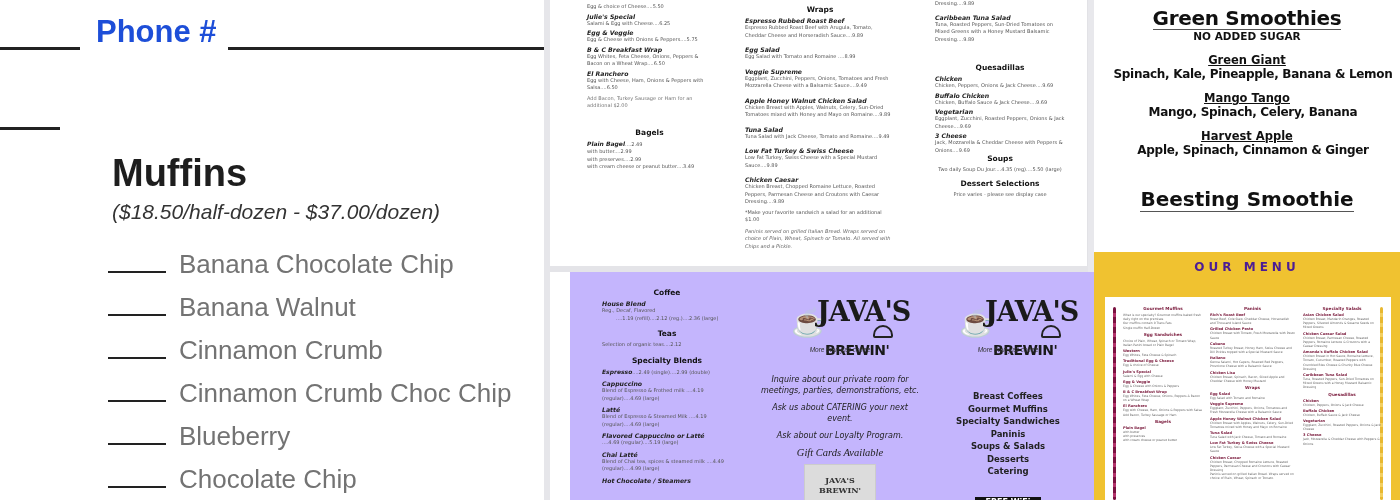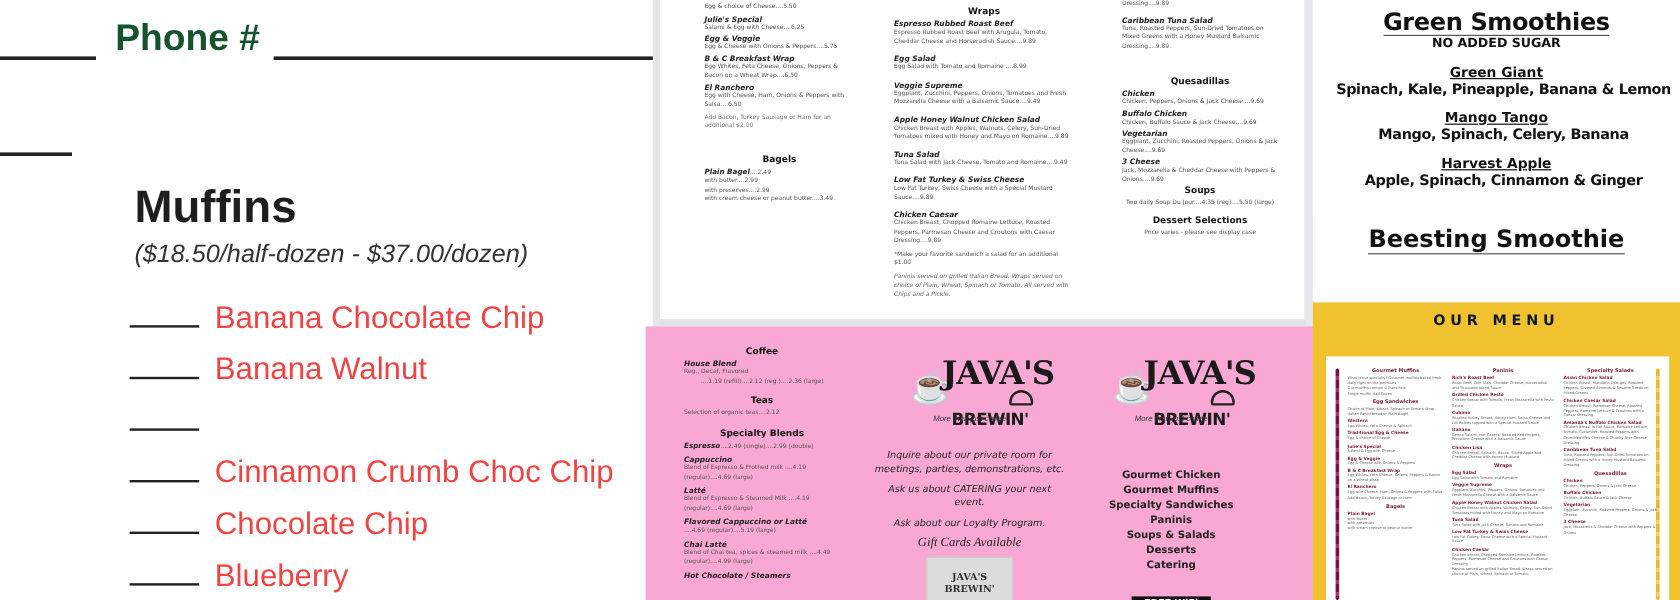--- a/index.html
+++ b/index.html
@@ -2,49 +2,49 @@
 <html><head>
 <meta charset="utf-8">
 <style>
   * { box-sizing: border-box; margin: 0; padding: 0; }
   html, body { width: 1400px; height: 500px; overflow: hidden; background: #ffffff; }
   body { position: relative; font-family: "Liberation Sans", sans-serif; color: #1a1a1a; }
 
   
   .order-form { position: absolute; left: 0; top: 0; width: 546px; height: 500px; background: #fff; overflow: hidden; }
   .of-blank1 { position: absolute; left: 0; top: 47px; width: 80px; border-bottom: 3px solid #222; }
-  .of-phone { position: absolute; left: 96px; top: 14px; font-size: 31px; font-weight: bold; color: #14532d; }
+  .of-phone { position: absolute; left: 96px; top: 14px; font-size: 31px; font-weight: bold; color: #1d4ed8; }
   .of-blank2 { position: absolute; left: 228px; top: 47px; width: 318px; border-bottom: 3px solid #222; }
   .of-blank3 { position: absolute; left: 0; top: 127px; width: 60px; border-bottom: 3px solid #222; }
   .of-title { position: absolute; left: 112px; top: 152px; font-size: 38px; font-weight: bold; color: #1e1e1e; }
   .of-sub { position: absolute; left: 112px; top: 200px; font-size: 21px; font-style: italic; color: #333; }
   .of-list { position: absolute; left: 108px; top: 236px; }
   .of-item { position: relative; height: 43px; display: flex; align-items: flex-end; }
   .of-item .line { display: inline-block; width: 58px; border-bottom: 2px solid #222; margin-right: 13px; margin-bottom: 6px; }
-  .of-item .lbl { font-size: 26px; color: #ef4444; line-height: 30px; }
+  .of-item .lbl { font-size: 26px; color: #737373; line-height: 30px; }
   .of-divider { position: absolute; left: 544px; top: 0; width: 6px; height: 500px; background: #e6e6ea; }
 
   
   .menu-top { position: absolute; left: 550px; top: 0; width: 538px; height: 266px; background: #fff; border-right: 1px solid #e2e2e6; }
   .col { position: absolute; top: 0; font-family: "DejaVu Sans", sans-serif; }
   .c1 { left: 37px; width: 125px; }
   .c2 { left: 195px; width: 150px; }
   .c3 { left: 385px; width: 130px; }
   .sec-h { font-size: 7.5px; font-weight: bold; text-align: center; color: #111; margin: 5px 0 3px; }
   .it-n { font-size: 6.2px; font-weight: bold; font-style: italic; color: #222; margin-top: 2px; }
   .it-d { font-size: 5px; color: #555; line-height: 7.5px; }
   .it-note { font-size: 5px; color: #777; line-height: 7.5px; margin-top: 3px; }
   .it-ital { font-size: 5px; font-style: italic; color: #666; line-height: 7.5px; margin-top: 4px; }
   .gap { height: 5px; }
 
   .band-h { position: absolute; left: 550px; top: 266px; width: 540px; height: 6px; background: #e4e4e8; }
   .band-v { position: absolute; left: 1088px; top: 0; width: 6px; height: 500px; background: #e8e8ec; }
 
   
-  .menu-bottom { position: absolute; left: 538px; top: 272px; width: 580px; height: 228px; background: #f9a8d4; }
+  .menu-bottom { position: absolute; left: 570px; top: 272px; width: 580px; height: 228px; background: #c4b5fd; }
   .b1 { position: absolute; left: 32px; top: 0; width: 130px; font-family: "DejaVu Sans", sans-serif; }
   .b2 { position: absolute; left: 190px; top: 16px; width: 160px; text-align: center; }
   .b3 { position: absolute; left: 373px; top: 16px; width: 130px; text-align: center; }
   .logo { width: 110px; height: 72px; margin: 0 auto; position: relative; }
   .logo .cup { position: absolute; left: 6px; top: 18px; font-size: 28px; color: #222; }
   .logo .java { position: absolute; left: 32px; top: 8px; font-family: "DejaVu Serif", serif; font-size: 27px; font-weight: bold; letter-spacing: -1px; color: #1a1a1a; }
   .logo .brewin { position: absolute; left: 40px; top: 38px; font-family: "DejaVu Sans", sans-serif; font-size: 14px; font-weight: bold; letter-spacing: -0.5px; color: #1a1a1a; margin-top: 16px; }
   .logo .muffin { position: absolute; left: 88px; top: 37px; width: 20px; height: 13px; border: 2px solid #222; border-radius: 10px 10px 2px 2px; }
   .logo .tag { position: absolute; left: 0; width: 110px; top: 58px; font-size: 6.5px; color: #333; font-style: italic; }
   .promo { font-family: "DejaVu Sans", sans-serif; font-size: 8px; font-style: italic; color: #222; line-height: 11px; margin-top: 6px; }
@@ -57,21 +57,21 @@
   
   .smoothies { position: absolute; left: 1094px; top: 0; width: 306px; height: 180px; background: #fff; text-align: center; font-family: "DejaVu Sans", sans-serif; }
   .sm-title { font-size: 20px; font-weight: bold; color: #111; margin-top: 7px; display: inline-block; border-bottom: 1px solid #555; line-height: 22px; letter-spacing: -0.3px; }
   .sm-sub { font-size: 10.5px; font-weight: bold; color: #111; line-height: 13px; }
   .sm-name { font-size: 11.5px; font-weight: bold; color: #111; text-decoration: underline; margin-top: 10px; line-height: 14px; }
   .sm-desc { font-size: 12px; font-weight: bold; color: #111; line-height: 14px; letter-spacing: -0.3px; margin-left: 12px; }
   .sm-beesting { font-size: 20px; font-weight: bold; color: #111; margin-top: 30px; display: inline-block; border-bottom: 1px solid #555; line-height: 24px; }
 
   
   .our-menu { position: absolute; left: 1094px; top: 252px; width: 306px; height: 248px; background: #f0c230; }
-  .om-title { position: absolute; left: 0; width: 306px; top: 8px; text-align: center; font-family: "DejaVu Sans", sans-serif; font-size: 12px; font-weight: bold; letter-spacing: 4px; color: #0f172a; }
+  .om-title { position: absolute; left: 0; width: 306px; top: 8px; text-align: center; font-family: "DejaVu Sans", sans-serif; font-size: 12px; font-weight: bold; letter-spacing: 4px; color: #4c1d95; }
   .om-sheet { position: absolute; left: 11px; top: 45px; width: 286px; height: 203px; background: #fff; }
   .om-wave-l { position: absolute; left: 8px; top: 10px; width: 3px; height: 193px; background: repeating-linear-gradient(#7a1240 0 6px, #b2326a 6px 10px); border-radius: 2px; }
   .om-wave-r { position: absolute; right: 8px; top: 10px; width: 3px; height: 193px; background: repeating-linear-gradient(#e8b830 0 6px, #f3d060 6px 10px); border-radius: 2px; }
   .om-col { position: absolute; top: 7px; font-family: "DejaVu Sans", sans-serif; }
   .om-c1 { left: 18px; width: 80px; }
   .om-c2 { left: 105px; width: 85px; }
   .om-c3 { left: 198px; width: 78px; }
   .om-h { font-size: 4.2px; font-weight: bold; color: #7a1a3c; text-align: center; margin: 2px 0 2px; }
   .om-n { font-size: 3.6px; font-weight: bold; color: #7a1a3c; margin-top: 2px; }
   .om-d { font-size: 3px; color: #666; line-height: 4.2px; }
@@ -90,32 +90,33 @@
     <div class="of-item">
         <span class="line"></span>
         <span class="lbl">Banana Chocolate Chip</span>
       </div>
     <div class="of-item">
         <span class="line"></span>
         <span class="lbl">Banana Walnut</span>
       </div>
     <div class="of-item">
         <span class="line"></span>
+        <span class="lbl">Cinnamon Crumb</span>
       </div>
     <div class="of-item">
         <span class="line"></span>
         <span class="lbl">Cinnamon Crumb Choc Chip</span>
       </div>
     <div class="of-item">
         <span class="line"></span>
+        <span class="lbl">Blueberry</span>
+      </div>
+    <div class="of-item">
+        <span class="line"></span>
         <span class="lbl">Chocolate Chip</span>
-      </div>
-    <div class="of-item">
-        <span class="line"></span>
-        <span class="lbl">Blueberry</span>
       </div>
   </div>
 </div>
 <div class="of-divider"></div>
 
 <div class="menu-top">
   <div class="col c1">
     <div class="it-d" style="margin-top:3px">Egg &amp; choice of Cheese....5.50</div>
     <div class="it-n">Julie's Special</div>
     <div class="it-d">Salami &amp; Egg with Cheese....6.25</div>
@@ -220,21 +221,21 @@
 
   <div class="b3">
     <div class="logo">
       <span class="cup">☕</span>
       <span class="java">JAVA'S</span>
       <span class="brewin">BREWIN'</span>
       <span class="muffin"></span>
       <span class="tag">More than just coffee</span>
     </div>
     <div style="height:30px"></div>
-    <div class="svc">Gourmet Chicken</div>
+    <div class="svc">Breast Coffees</div>
     <div class="svc">Gourmet Muffins</div>
     <div class="svc">Specialty Sandwiches</div>
     <div class="svc">Paninis</div>
     <div class="svc">Soups &amp; Salads</div>
     <div class="svc">Desserts</div>
     <div class="svc">Catering</div>
     <div class="wifi">FREE WiFi</div>
     <div class="hours">Hours:</div>
   </div>
 </div>

